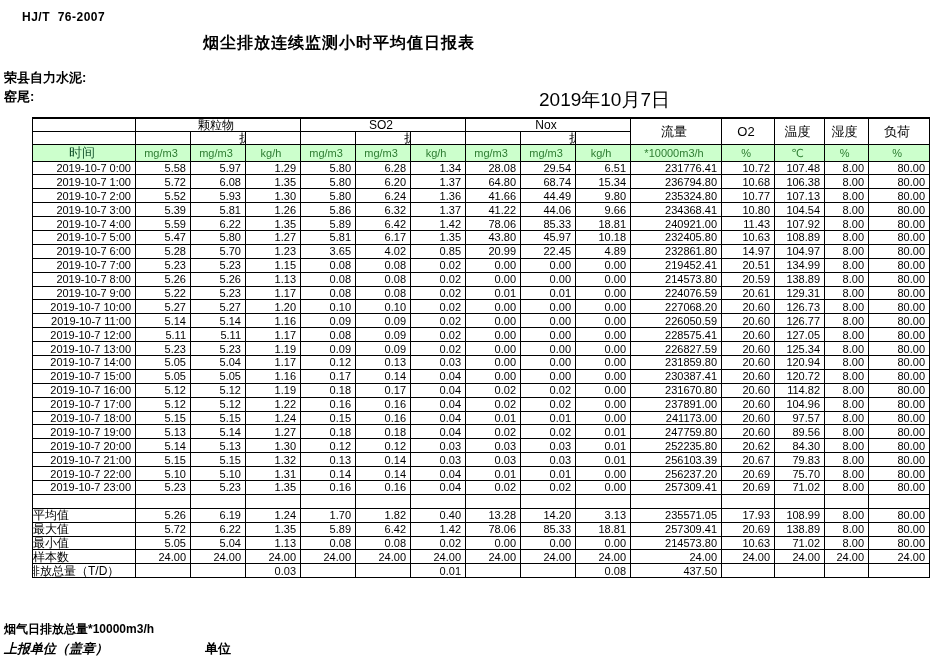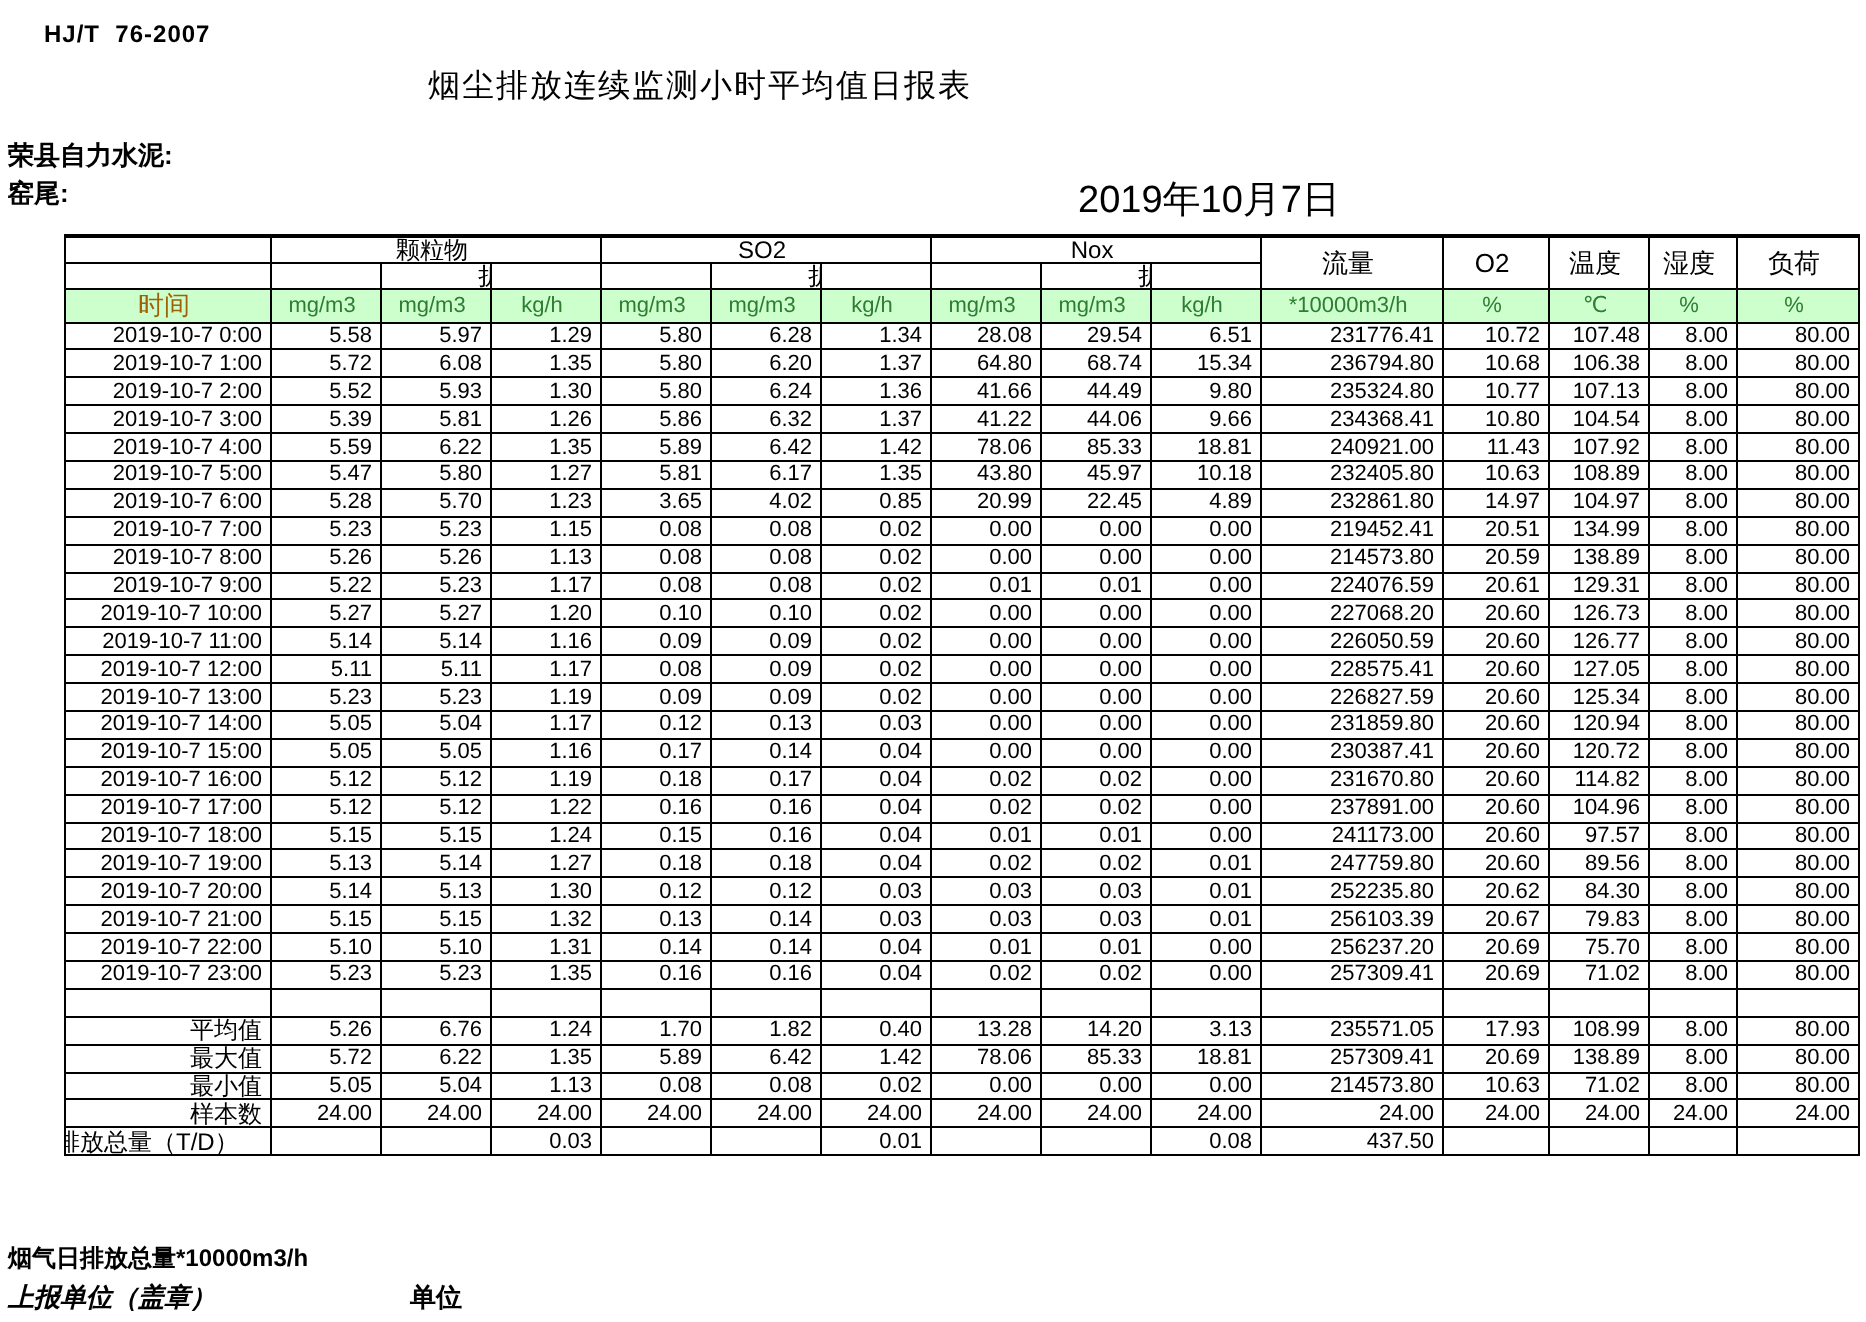--- a/index.html
+++ b/index.html
@@ -1,41 +1,41 @@
 <!DOCTYPE html>
 <html><head>
 <meta charset="utf-8">
 <style>
   * { margin:0; padding:0; box-sizing:border-box; }
   html,body { width:933px; height:661px; background:#ffffff; overflow:hidden;
               font-family:"Liberation Sans","DejaVu Sans",sans-serif; color:#000; }
   .abs { position:absolute; }
   #std-code   { left:22px;  top:10px;  font-size:12px; font-weight:bold; white-space:pre; letter-spacing:0.5px; }
-  #rpt-title  { left:214px; top:33px;  font-size:16px; font-weight:normal; letter-spacing:1px; }
+  #rpt-title  { left:203px; top:33px;  font-size:16px; font-weight:bold; letter-spacing:1px; }
   #company    { left:4px;   top:69px;  font-size:13px; font-weight:bold; }
   #site       { left:4px;   top:88px;  font-size:13px; font-weight:bold; }
   #rpt-date   { left:539px; top:87px;  font-size:19px; }
 
   table#report { position:absolute; left:32px; top:117px; width:897px;
                  border-collapse:collapse; table-layout:fixed; font-size:11px; }
   table#report { border:1px solid #000; border-top:2px solid #000; }
   #report td, #report th { border:1px solid #000; height:13.9px; line-height:12px;
                            padding:0 4px 0 0; overflow:hidden; white-space:nowrap;
                            font-weight:normal; }
   #report thead tr.hrow1 td, #report thead tr.hrow1 th { height:13px; }
   #report thead tr.hrow2 td, #report thead tr.hrow2 th { height:12.5px;padding-left:48px; }
   #report thead tr.hrow3 td, #report thead tr.hrow3 th { height:16.5px; }
   .grp  { text-align:center; font-size:12px; padding:0; }
   .big  { text-align:center; font-size:13px; padding:0; }
   .unit-row td { background:#ccffcc; text-align:center; color:#2e7d32; padding:0; }
-  .unit-row td.time-hd { color:#a16207; font-size:13px; }
+  .unit-row td.time-hd { color:#14532d; font-size:13px; }
   td.t-cell   { text-align:right; padding-right:3px;margin-left:36px; }
   td.v-cell   { text-align:right; padding-right:5px; }
   tr.spacer td { height:11px; }
-  td.sum-label { text-align:right; padding-right:2px; font-size:12px; }
+  td.sum-label { text-align:left; padding-right:2px; font-size:12px; }
   td.sum-label .ovf { position:relative; left:-17px; float:left; white-space:nowrap; }
   #foot1 { left:4px;   top:621px; font-size:12px; font-weight:bold; }
   #foot2 { left:4px;   top:640px; font-size:13px; font-weight:bold;font-style:italic; }
   #foot3 { left:205px; top:640px; font-size:13px; font-weight:bold; }
 </style>
 </head>
 <body>
 
 <div class="abs" id="std-code">HJ/T  76-2007</div>
 <div class="abs" id="rpt-title">烟尘排放连续监测小时平均值日报表</div>
@@ -525,21 +525,21 @@
         <td class=""></td>
         <td class=""></td>
         <td class=""></td>
         <td class=""></td>
         <td class=""></td>
         <td class=""></td>
       </tr>
       <tr>
         <td class="sum-label">平均值</td>
         <td class="v-cell">5.26</td>
-        <td class="v-cell">6.76</td>
+        <td class="v-cell">6.19</td>
         <td class="v-cell">1.24</td>
         <td class="v-cell">1.70</td>
         <td class="v-cell">1.82</td>
         <td class="v-cell">0.40</td>
         <td class="v-cell">13.28</td>
         <td class="v-cell">14.20</td>
         <td class="v-cell">3.13</td>
         <td class="v-cell">235571.05</td>
         <td class="v-cell">17.93</td>
         <td class="v-cell">108.99</td>

